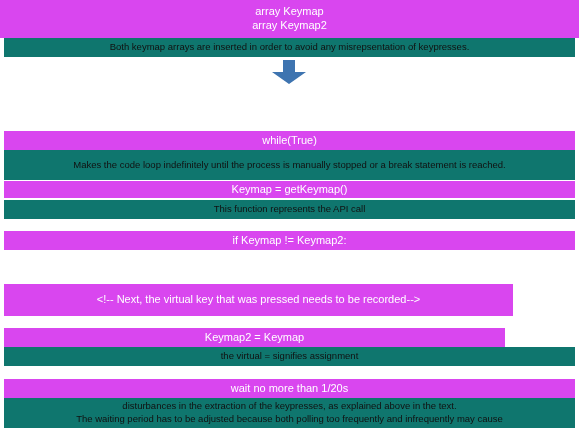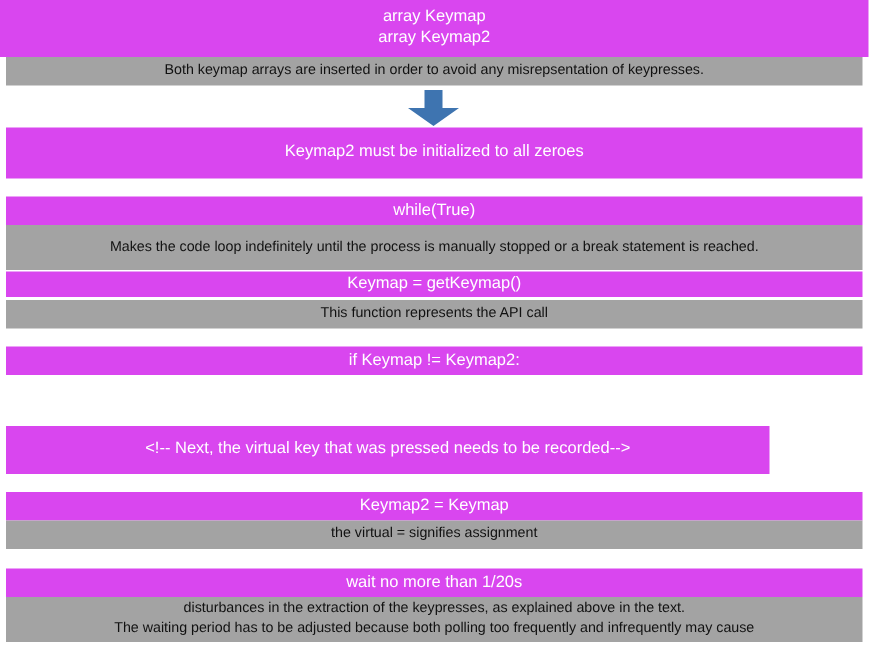--- a/index.html
+++ b/index.html
@@ -27,21 +27,21 @@
     align-items: center;
     justify-content: center;
     text-align: center;
     font-size: 11px;
     line-height: 1.25;
     box-sizing: border-box;
     padding: 2px 6px;
   }
   .note-bar {
     position: absolute;
-    background: #a3a3a3;
+    background: #0f766e;
     color: #111111;
     display: flex;
     align-items: center;
     justify-content: center;
     text-align: center;
     font-size: 9.5px;
     line-height: 1.3;
     box-sizing: border-box;
     padding: 2px 8px;
   }
@@ -77,33 +77,32 @@
   </div>
 
   <div class="note-bar" style="left:4px; top:38px; width:571px; height:19px;">Both keymap arrays are inserted in order to avoid any misrepsentation of keypresses.</div>
 
   <div class="arrow" style="left:272px; top:60px; height:24px;">
     <svg width="34" height="24" viewBox="0 0 34 24" xmlns="http://www.w3.org/2000/svg">
       <polygon points="11,0 23,0 23,12 34,12 17,24 0,12 11,12" fill="#3E74B0"></polygon>
     </svg>
   </div>
 
-  <div class="blue-bar" style="left:4px; top:85px; width:571px; height:34px;">Keymap2 must be initialized to all zeroes</div>
 
   <div class="blue-bar" style="left:4px; top:131px; width:571px; height:19px;">while(True)</div>
   <div class="note-bar" style="left:4px; top:150px; width:571px; height:30px;">Makes the code loop indefinitely until the process is manually stopped or a break statement is reached.</div>
 
   <div class="blue-bar" style="left:4px; top:181px; width:571px; height:17px;">Keymap  = getKeymap()</div>
   <div class="note-bar" style="left:4px; top:200px; width:571px; height:19px;">This function represents the API call</div>
 
   <div class="blue-bar" style="left:4px; top:231px; width:571px; height:19px;">if Keymap !=  Keymap2:</div>
 
   <div class="blue-bar" style="left:4px; top:284px; width:509px; height:32px;">&lt;!-- Next, the virtual key that was pressed needs to be recorded--&gt;</div>
 
-  <div class="blue-bar" style="left:4px; top:328px; width:571px; height:19px;">Keymap2 = Keymap</div>
+  <div class="blue-bar" style="left:4px; top:328px; width:501px; height:19px;">Keymap2 = Keymap</div>
   <div class="note-bar" style="left:4px; top:347px; width:571px; height:19px;">the virtual = signifies assignment</div>
 
   <div class="blue-bar" style="left:4px; top:379px; width:571px; height:19px;">wait no more than 1/20s</div>
   <div class="note-bar two-line stack" style="left:4px; top:398px; width:571px; height:30px;">
     <div>disturbances in the  extraction of the keypresses, as explained above in the text.</div>
     <div>The waiting period has to be adjusted because  both polling too frequently and infrequently may cause</div>
   </div>
 
 </div>
 

